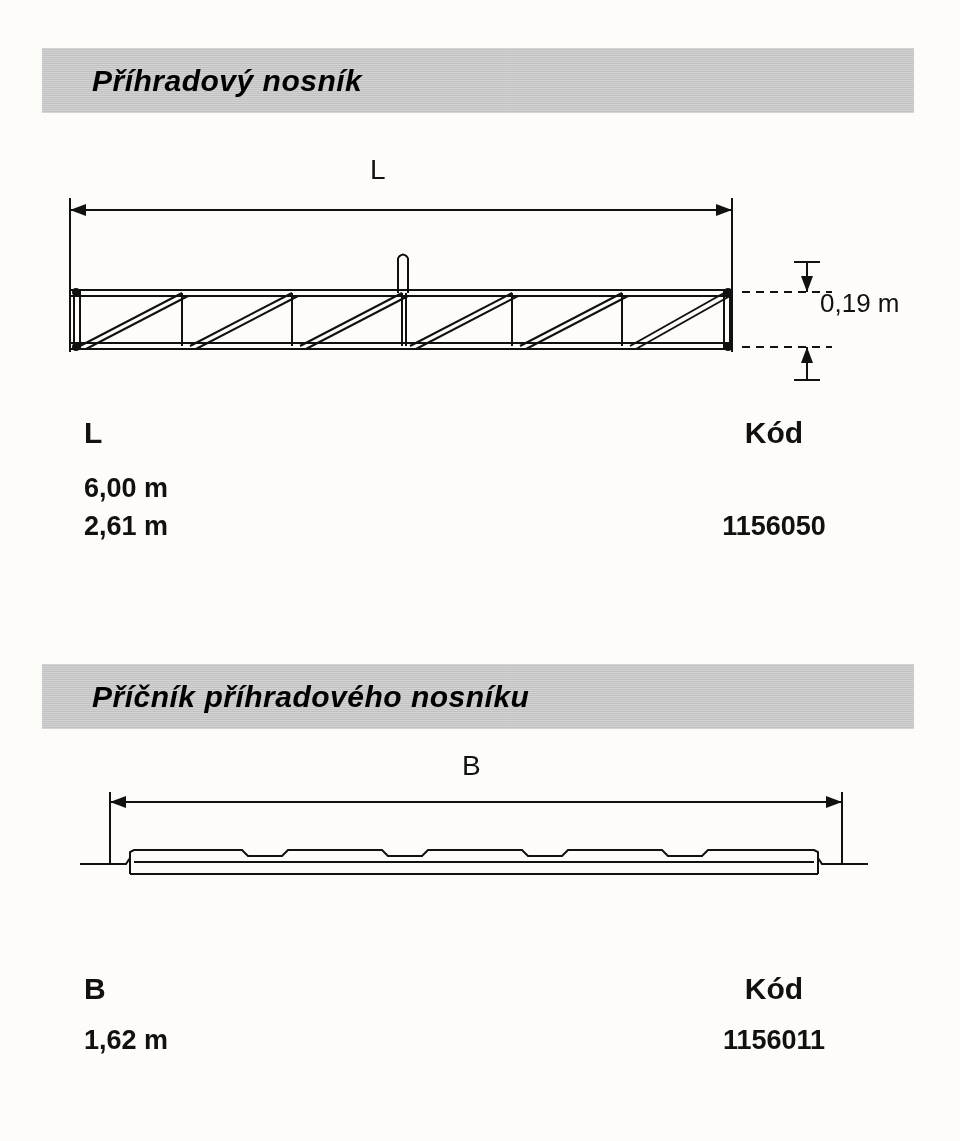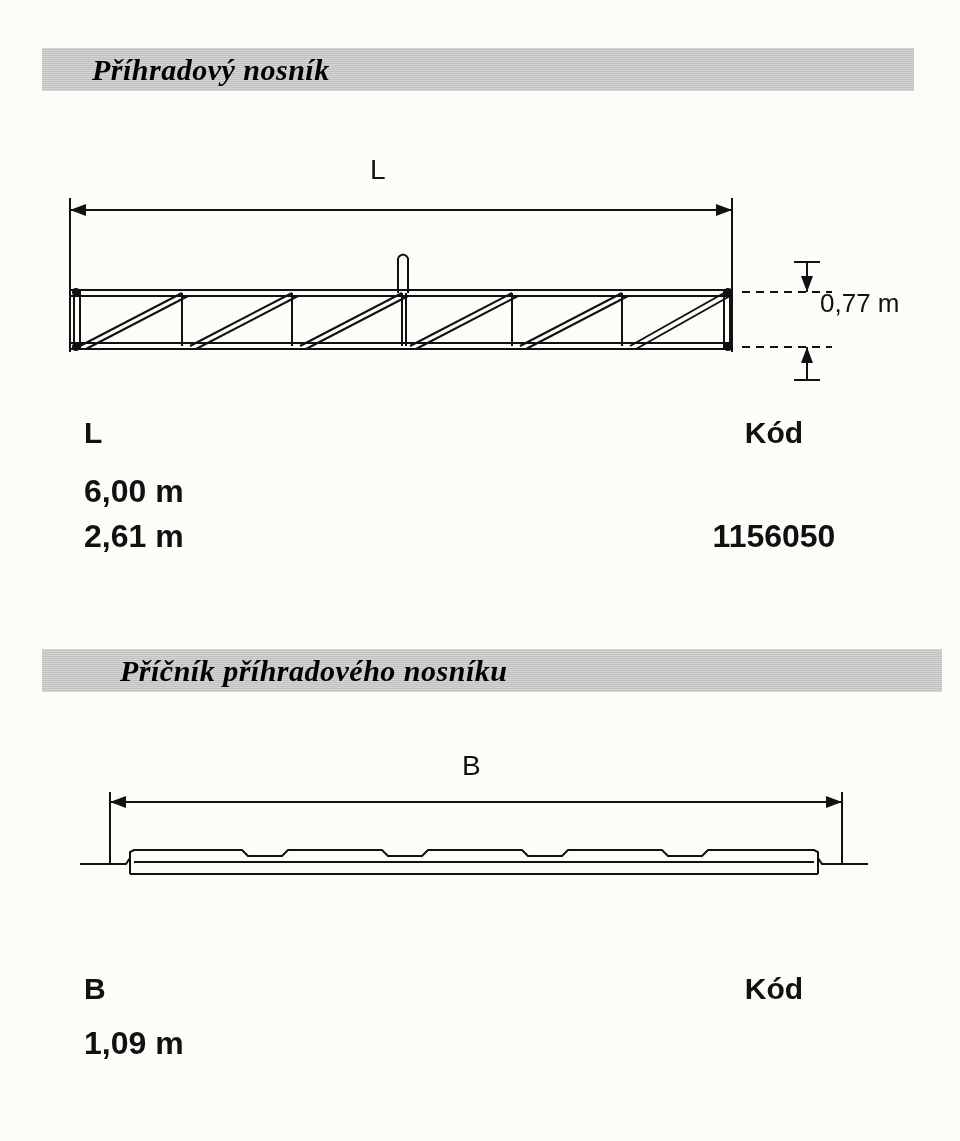--- a/index.html
+++ b/index.html
@@ -19,55 +19,54 @@
   .page {
     position: absolute;
     inset: 0;
   }
 
   
   .section-bar {
     position: absolute;
     left: 42px;
     width: 872px;
-    height: 43px;
+    height: 65px;
     background: #c9c9c9;
     background-image:
       repeating-linear-gradient(0deg, rgba(255,255,255,.20) 0 1px, rgba(0,0,0,.04) 1px 2px);
     display: flex;
     align-items: center;
-    font-family: Liberation Serif, serif;
   }
   .section-bar .title {
     font-size: 30px;
     font-weight: bold;
     font-style: italic;
     letter-spacing: .5px;
     padding-left: 50px;
     color: #000;
     white-space: nowrap;
   }
 
   #bar-1 { top: 48px; }
-  #bar-2 { top: 649px; padding-left: 28px; }
+  #bar-2 { top: 664px; }
 
   
   .spec-table {
     position: absolute;
     left: 84px;
     width: 790px;
   }
   #table-1 { top: 412px; }
   #table-2 { top: 968px; }
 
   .spec-row {
     display: flex;
     justify-content: space-between;
     align-items: baseline;
-    font-size: 32px;
+    font-size: 27px;
     font-weight: bold;
     line-height: 1.42;
     white-space: nowrap;
   }
   .spec-row.header {
     font-size: 30px;
     margin-bottom: 14px;
   }
   .spec-row .col-code {
     width: 200px;
@@ -99,21 +98,21 @@
 <body>
 
 <div class="page">
 
   <div class="section-bar" id="bar-1">
     <div class="title">Příhradový nosník</div>
   </div>
 
   <div class="drawing" id="drawing-truss">
     <div class="dim-label" id="label-L">L</div>
-    <div class="dim-label" id="label-H">0,77 m</div>
+    <div class="dim-label" id="label-H">0,19 m</div>
 
     <svg width="880" height="250" viewBox="0 0 880 250">
       <g stroke="#111" fill="none" stroke-width="2">
 
         <line x1="28" y1="70" x2="690" y2="70"></line>
         <polygon points="28,70 44,64 44,76" fill="#111" stroke="none"></polygon>
         <polygon points="690,70 674,64 674,76" fill="#111" stroke="none"></polygon>
 
         <line x1="28" y1="58" x2="28" y2="212"></line>
         <line x1="690" y1="58" x2="690" y2="212"></line>
@@ -216,17 +215,18 @@
       </g>
     </svg>
   </div>
 
   <div class="spec-table" id="table-2">
     <div class="spec-row header">
       <div class="col-dim">B</div>
       <div class="col-code">Kód</div>
     </div>
     <div class="spec-row">
-      <div class="col-dim">1,09 m</div>
+      <div class="col-dim">1,62 m</div>
+      <div class="col-code">1156011</div>
     </div>
   </div>
 
 </div>
 
 </body></html>

